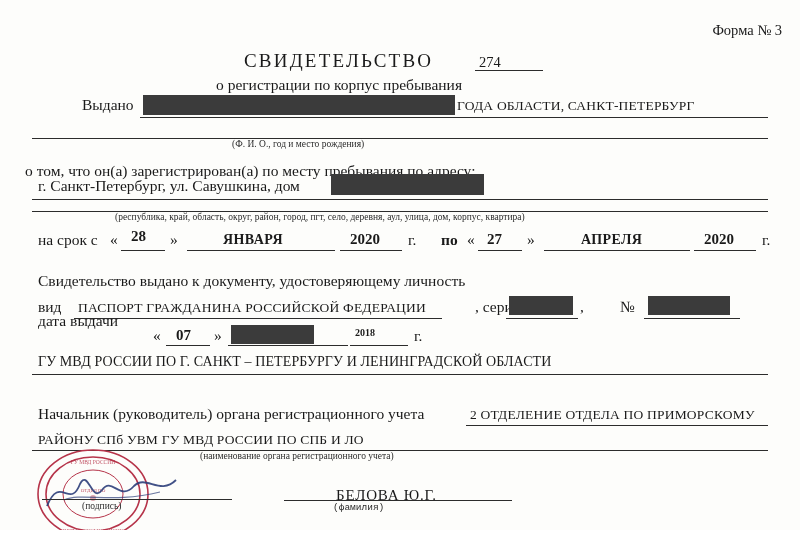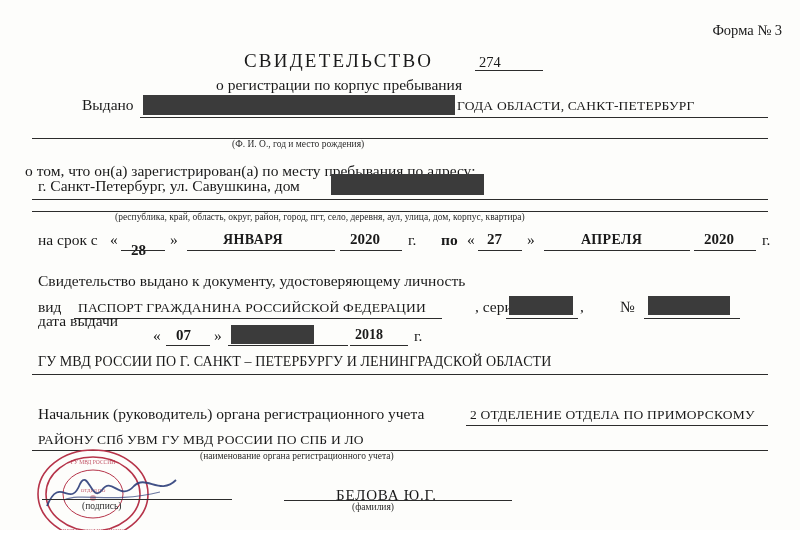--- a/index.html
+++ b/index.html
@@ -108,21 +108,21 @@
 
   <div class="txt lbl" style="left:38px; top:177px;">г. Санкт-Петербург, ул. Савушкина, дом</div>
   <div class="redact" style="left:331px; top:174px; width:153px; height:21px;"></div>
   <div class="rule" style="left:32px; top:199px; width:736px;"></div>
 
   <div class="rule" style="left:32px; top:211px; width:736px;"></div>
   <div class="hint" style="left:115px; top:212px; width:572px;">(республика, край, область, округ, район, город, пгт, село, деревня, аул, улица, дом, корпус, квартира)</div>
 
   <div class="txt lbl" style="left:38px; top:231px;">на срок с</div>
   <div class="txt lbl" style="left:110px; top:231px;">«</div>
-  <div class="txt" style="left:131px; top:242px; font-size:15px; font-weight:bold;">28</div>
+  <div class="txt" style="left:131px; top:228px; font-size:15px; font-weight:bold;">28</div>
   <div class="rule" style="left:121px; top:250px; width:44px;"></div>
   <div class="txt lbl" style="left:170px; top:231px;">»</div>
   <div class="txt" style="left:223px; top:232px; font-size:14px; font-weight:bold; letter-spacing:.4px;">ЯНВАРЯ</div>
   <div class="rule" style="left:187px; top:250px; width:148px;"></div>
   <div class="txt" style="left:350px; top:231px; font-size:15px; font-weight:bold;">2020</div>
   <div class="rule" style="left:340px; top:250px; width:62px;"></div>
   <div class="txt lbl" style="left:408px; top:231px;">г.</div>
   <div class="txt lbl" style="left:441px; top:231px;font-weight:bold;">по</div>
   <div class="txt lbl" style="left:467px; top:231px;">«</div>
   <div class="txt" style="left:487px; top:231px; font-size:15px; font-weight:bold;">27</div>
@@ -147,21 +147,21 @@
   <div class="redact" style="left:648px; top:296px; width:82px; height:19px;"></div>
   <div class="rule" style="left:644px; top:318px; width:96px;"></div>
 
   <div class="txt lbl" style="left:38px; top:312px;">дата выдачи</div>
   <div class="txt lbl" style="left:153px; top:327px;">«</div>
   <div class="txt" style="left:176px; top:327px; font-size:15px; font-weight:bold;">07</div>
   <div class="rule" style="left:166px; top:345px; width:44px;"></div>
   <div class="txt lbl" style="left:214px; top:327px;">»</div>
   <div class="redact" style="left:231px; top:325px; width:83px; height:19px;"></div>
   <div class="rule" style="left:228px; top:345px; width:120px;"></div>
-  <div class="txt" style="left:355px; top:327px; font-size:14px; font-weight:bold;">2018</div>
+  <div class="txt" style="left:355px; top:327px; font-size:10px; font-weight:bold;">2018</div>
   <div class="rule" style="left:350px; top:345px; width:58px;"></div>
   <div class="txt lbl" style="left:414px; top:327px;">г.</div>
 
   <div class="txt" style="left:38px; top:354px; font-size:14px; letter-spacing:.1px;">ГУ  МВД  РОССИИ  ПО  Г. САНКТ – ПЕТЕРБУРГУ  И  ЛЕНИНГРАДСКОЙ ОБЛАСТИ</div>
   <div class="rule" style="left:32px; top:374px; width:736px;"></div>
 
   <div class="txt lbl" style="left:38px; top:405px;">Начальник (руководитель) органа регистрационного учета</div>
   <div class="txt" style="left:470px; top:407px; font-size:13.5px; letter-spacing:.2px;">2 ОТДЕЛЕНИЕ ОТДЕЛА  ПО ПРИМОРСКОМУ</div>
   <div class="rule" style="left:466px; top:425px; width:302px;"></div>
   <div class="txt" style="left:38px; top:432px; font-size:13.5px; letter-spacing:.2px;">РАЙОНУ СПб УВМ  ГУ  МВД  РОССИИ  ПО СПБ  И  ЛО</div>
@@ -185,16 +185,16 @@
   <svg class="sig" viewBox="0 0 140 44">
     <path d="M5 36 C18 4, 28 40, 38 14 C46 -2, 50 34, 60 20 C70 6, 78 32, 92 16 C104 4, 118 26, 134 10" stroke="#2c3e7a" stroke-width="1.8" fill="none" opacity="0.9"></path>
     <path d="M22 30 C40 22, 70 34, 118 22" stroke="#2c3e7a" stroke-width="1.2" fill="none" opacity="0.7"></path>
   </svg>
 
   <div class="rule" style="left:42px; top:499px; width:190px;"></div>
   <div class="hint" style="left:82px; top:501px; width:110px;">(подпись)</div>
 
   <div class="txt" style="left:336px; top:487px; font-size:15px; letter-spacing:.8px;">БЕЛОВА Ю.Г.</div>
   <div class="rule" style="left:284px; top:500px; width:228px;"></div>
-  <div class="hint" style="left:352px; top:502px; width:130px;">(фамилия)</div>
+  <div class="hint" style="left:333px; top:502px; width:130px;font-family:Liberation Mono, monospace;">(фамилия)</div>
 
   <div class="bottom-fade"></div>
 </div>
 
 </body></html>

